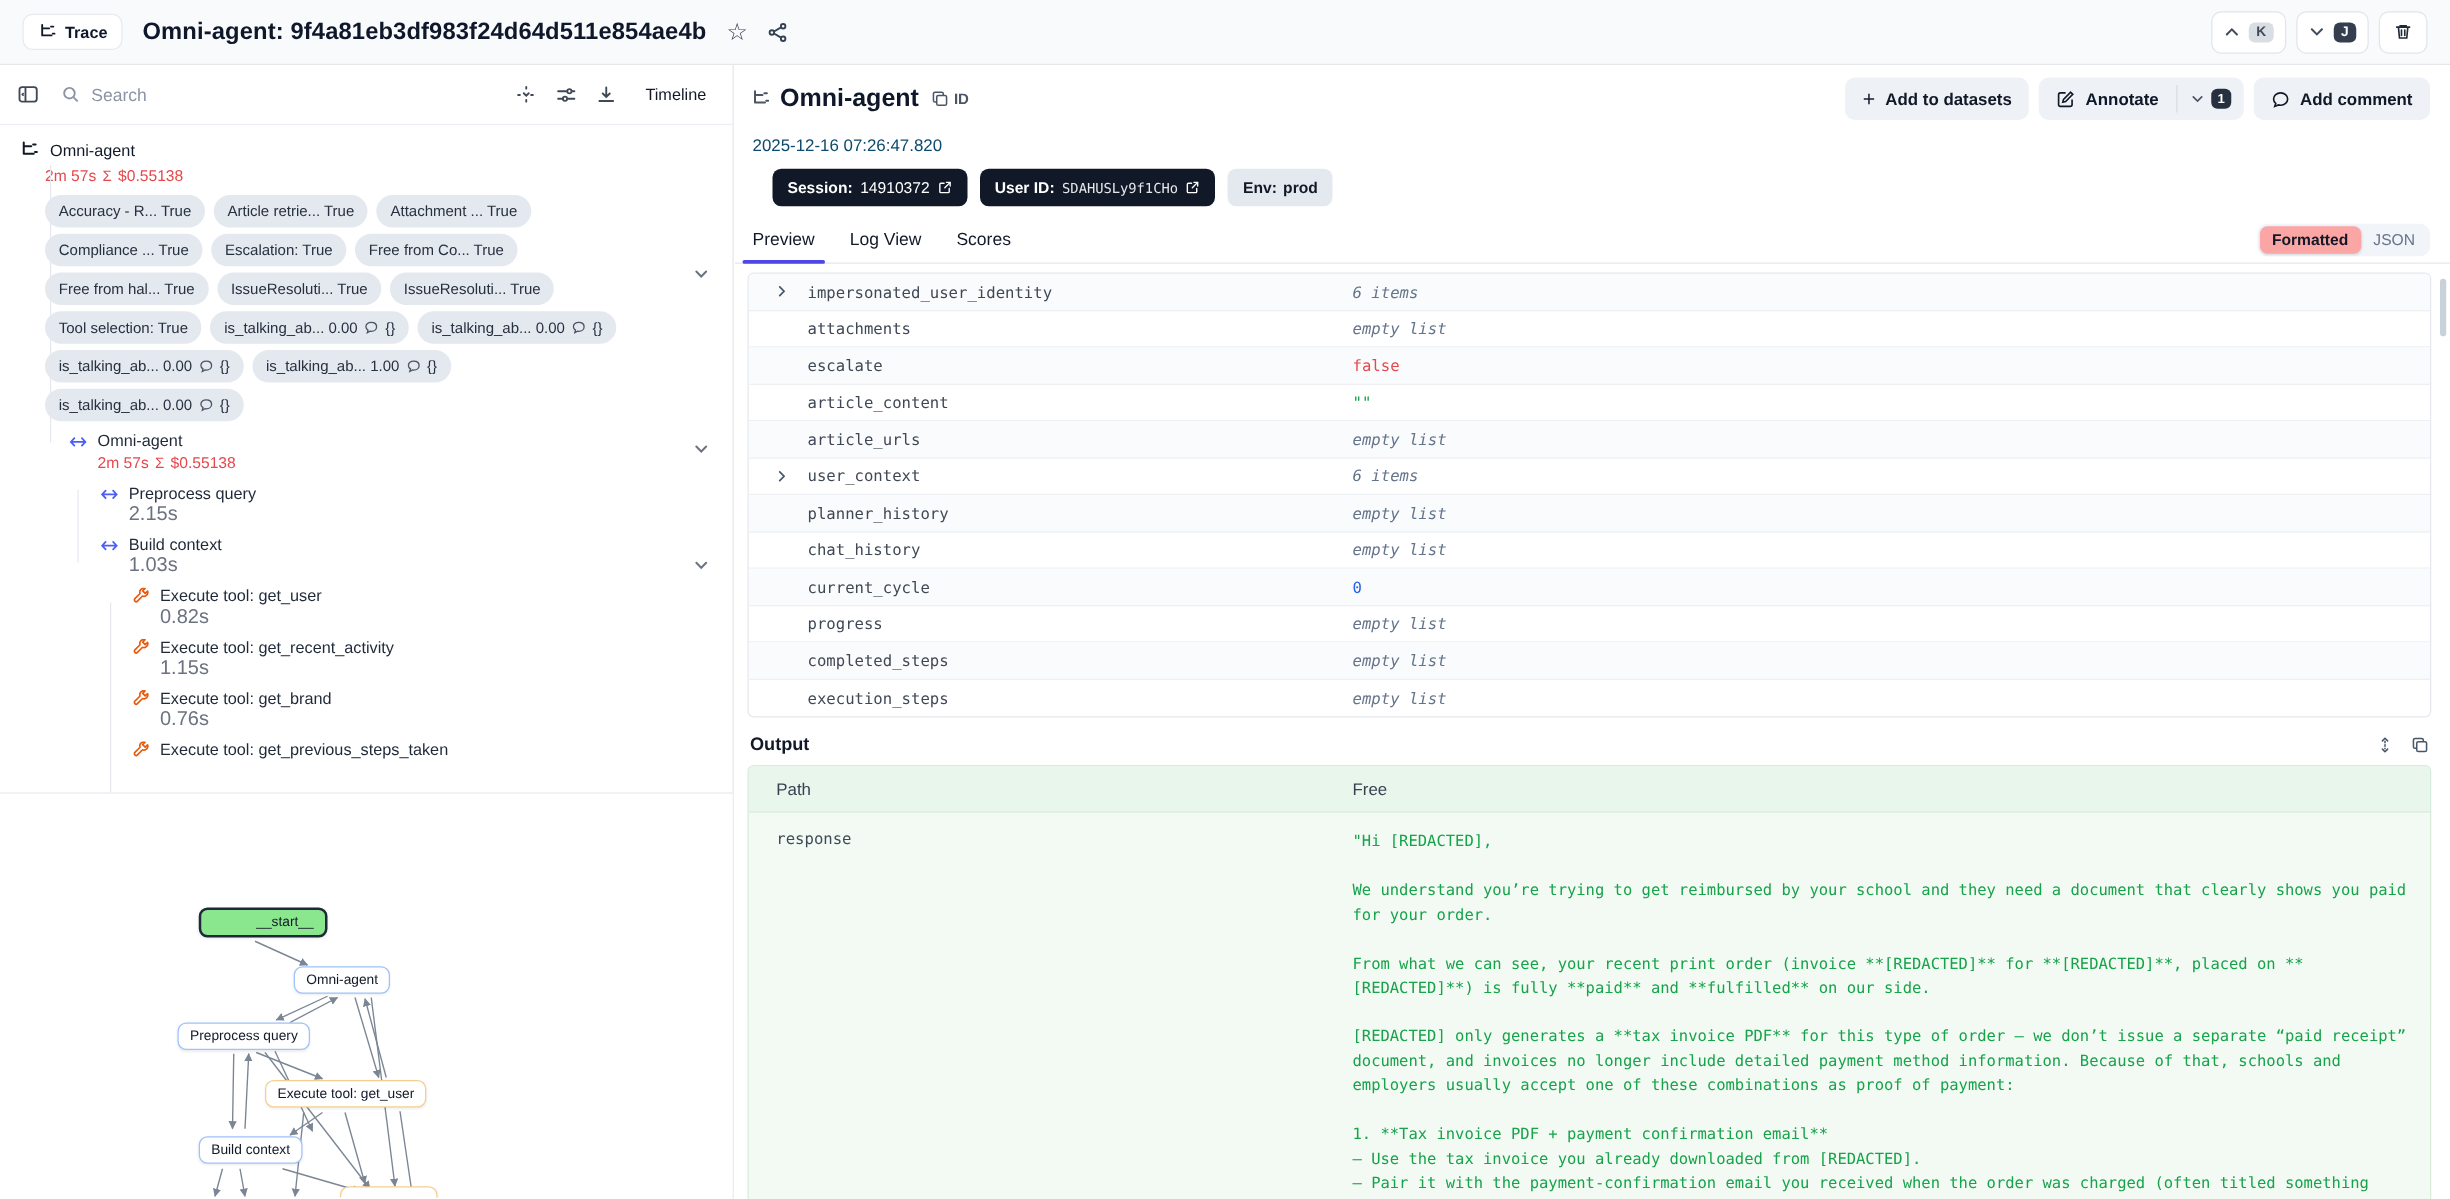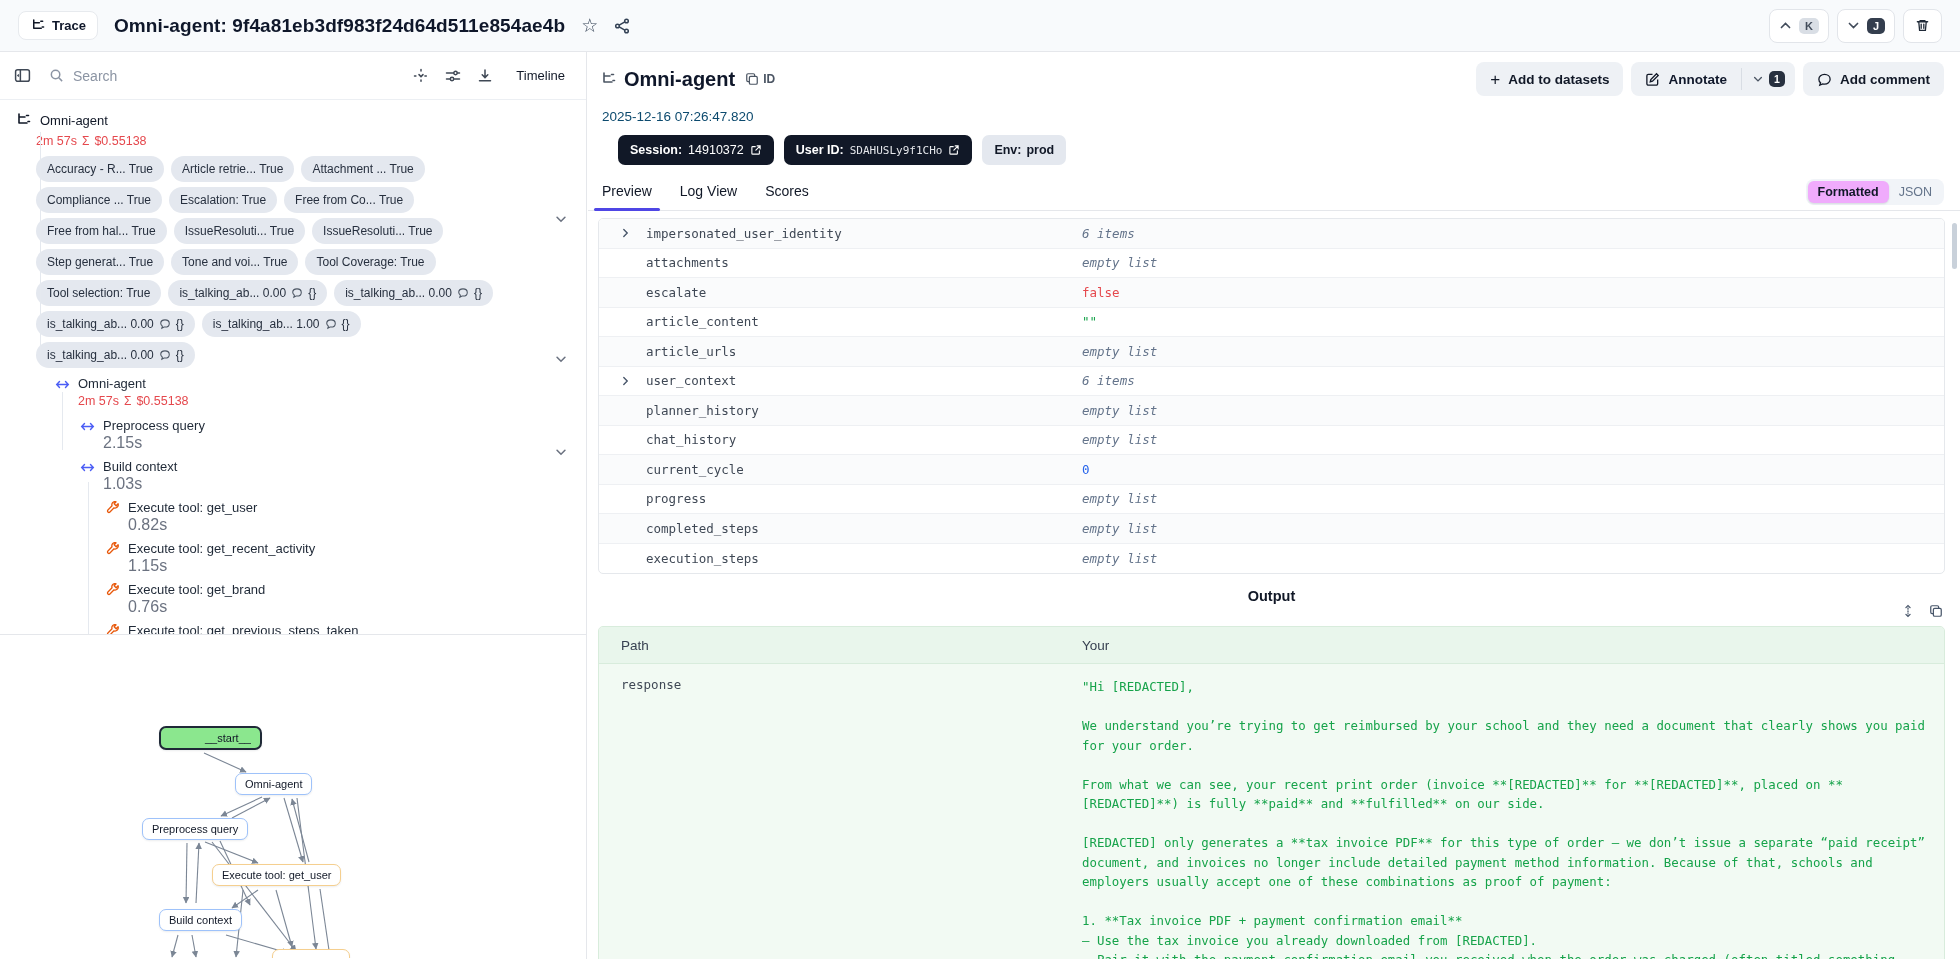--- a/index.html
+++ b/index.html
@@ -88,36 +88,36 @@
 
   .tabs-bar { display:flex; align-items:flex-end; border-bottom:1px solid #e5e7eb; margin-top:10px;
     padding:0 16px 0 12px; height:36px; position:relative; }
   .tab { font-size:14px; color:#111827; padding:0 2px 11px 2px; margin-right:24px; position:relative; cursor:pointer; }
   .tab.active { font-weight:500; }
   .tab.active::after { content:""; position:absolute; left:-6px; right:-6px; bottom:-1px; height:3px;
     background:#4f46e5; border-radius:2px; }
   .fmt-toggle { margin-left:auto; margin-bottom:5px; background:#f1f4f8; border-radius:8px; padding:2px;
     display:flex; font-size:12.5px; }
   .fmt-seg { padding:4px 10px; border-radius:6px; color:#64748b; cursor:pointer; }
-  .fmt-seg.active { background:#f0abfc; color:#111827; font-weight:600; box-shadow:0 1px 2px rgba(16,24,40,.12); }
+  .fmt-seg.active { background:#fca5a5; color:#111827; font-weight:600; box-shadow:0 1px 2px rgba(16,24,40,.12); }
 
   .content { position:relative; height:759px; overflow:hidden; padding:7px 15px 0 10px; }
   .kv-table { border:1px solid #e5e8ec; border-radius:5px; overflow:hidden; }
   .kv-row { display:grid; grid-template-columns:483px 1fr; height:29.5px; align-items:center;
     border-bottom:1px solid #eef0f3; font-family:"DejaVu Sans Mono", monospace; font-size:12.5px; }
   .kv-row:last-child { border-bottom:none; }
   .kv-row:nth-child(odd) { background:#fafbfc; }
   .kv-key { padding-left:47px; color:#3f4855; position:relative; }
   .kv-chev { position:absolute; left:21px; top:50%; transform:translateY(-50%); color:#475569; cursor:pointer; display:flex; }
   .v-meta { color:#64748b; font-style:italic; }
   .v-false { color:#e5484d; }
   .v-str { color:#16a34a; }
   .v-num { color:#2563eb; }
 
-  .out-head { display:flex; align-items:center; margin:14px 2px 8px 2px;flex-direction:column; }
+  .out-head { display:flex; align-items:center; margin:14px 2px 8px 2px; }
   .out-title { font-size:14.5px; font-weight:600; color:#111827; }
   .out-icons { margin-left:auto; display:flex; gap:14px; color:#475569; }
   .out-table { background:#f2faf3; border:1px solid #d8ecdc; border-radius:5px; height:600px; overflow:hidden; }
   .out-hrow { display:grid; grid-template-columns:483px 1fr; height:37px; align-items:center;
     background:#e9f6ec; border-bottom:1px solid #d8ecdc; font-size:13.5px; color:#374151; }
   .out-hcell { padding-left:22px; }
   .out-drow { display:grid; grid-template-columns:483px 1fr; align-items:start; padding:13px 0; }
   .out-path { padding-left:22px; font-family:"DejaVu Sans Mono", monospace; font-size:12.5px; color:#3f4855; }
   .out-val { font-family:"DejaVu Sans Mono", monospace; font-size:12.4px; line-height:19.5px;
     color:#16a34a; white-space:pre-wrap; padding-right:14px; }
@@ -248,31 +248,20 @@
       </div>
       <div class="b-row">
         <span class="chip">
             <span>Free from hal... True</span>
           </span>
         <span class="chip">
             <span>IssueResoluti... True</span>
           </span>
         <span class="chip">
             <span>IssueResoluti... True</span>
-          </span>
-      </div>
-      <div class="b-row">
-        <span class="chip">
-            <span>Step generat... True</span>
-          </span>
-        <span class="chip">
-            <span>Tone and voi... True</span>
-          </span>
-        <span class="chip">
-            <span>Tool Coverage: True</span>
           </span>
       </div>
       <div class="b-row">
         <span class="chip">
             <span>Tool selection: True</span>
           </span>
         <span class="chip">
             <span>is_talking_ab... 0.00</span>
           <svg class="ic" width="12" height="12" viewBox="0 0 16 16" fill="none" stroke="currentColor" stroke-width="1.4">
               <path d="M8 2.5c-3.2 0-5.7 2-5.7 4.6 0 1.5.9 2.8 2.2 3.7l-.7 2.7 2.9-1.5c.4.1.9.1 1.3.1 3.2 0 5.7-2 5.7-4.9S11.2 2.5 8 2.5z"></path>
@@ -593,21 +582,21 @@
               <rect x="5" y="5" width="9" height="9" rx="1.5"></rect>
               <path d="M11 5V3.5A1.5 1.5 0 0 0 9.5 2H3.5A1.5 1.5 0 0 0 2 3.5v6A1.5 1.5 0 0 0 3.5 11H5"></path>
             </svg>
         </span>
       </div>
     </div>
 
     <div class="out-table">
       <div class="out-hrow">
         <div class="out-hcell">Path</div>
-        <div>Your</div>
+        <div>Free</div>
       </div>
       <div class="out-drow">
         <div class="out-path">response</div>
         <div class="out-val">"Hi [REDACTED],
 
 We understand you’re trying to get reimbursed by your school and they need a document that clearly shows you paid for your order.
 
 From what we can see, your recent print order (invoice **[REDACTED]** for **[REDACTED]**, placed on **[REDACTED]**) is fully **paid** and **fulfilled** on our side.
 
 [REDACTED] only generates a **tax invoice PDF** for this type of order — we don’t issue a separate “paid receipt” document, and invoices no longer include detailed payment method information. Because of that, schools and employers usually accept one of these combinations as proof of payment:

